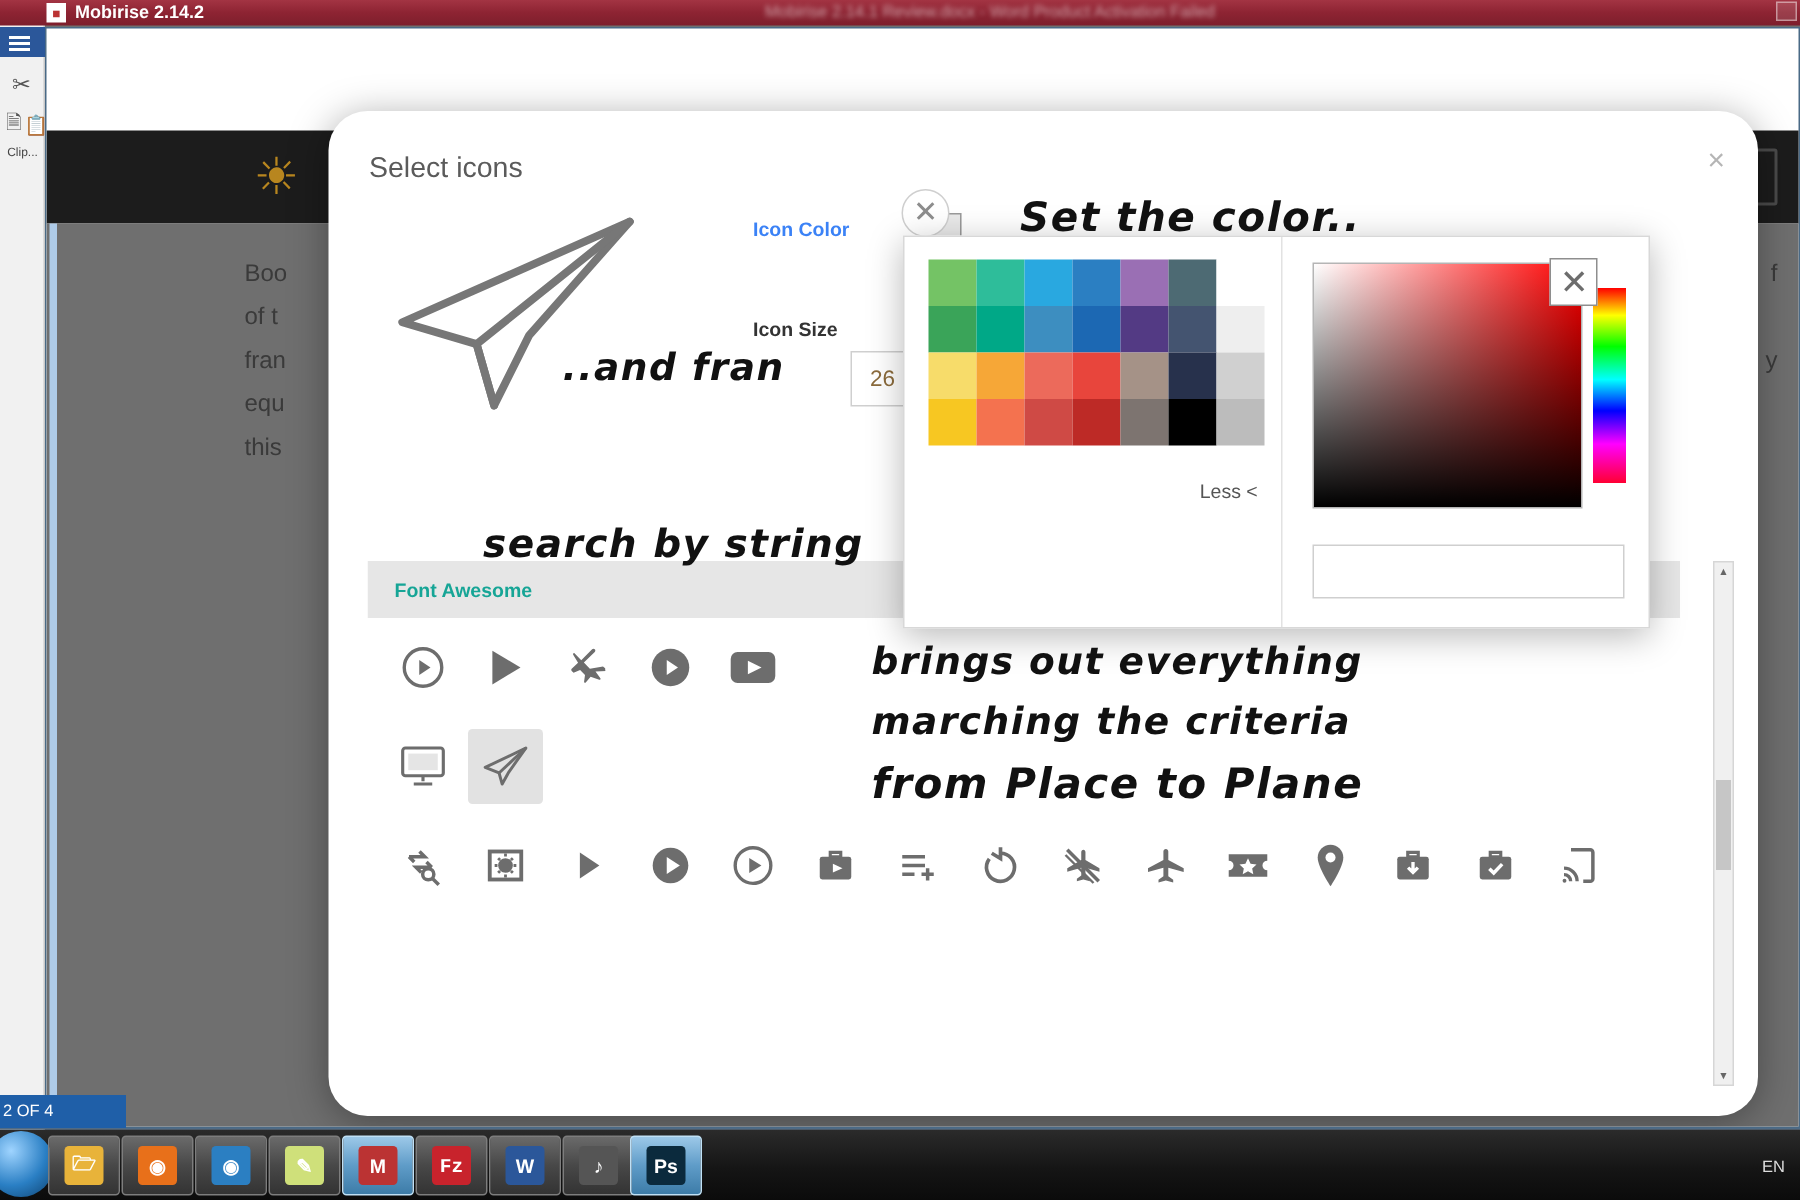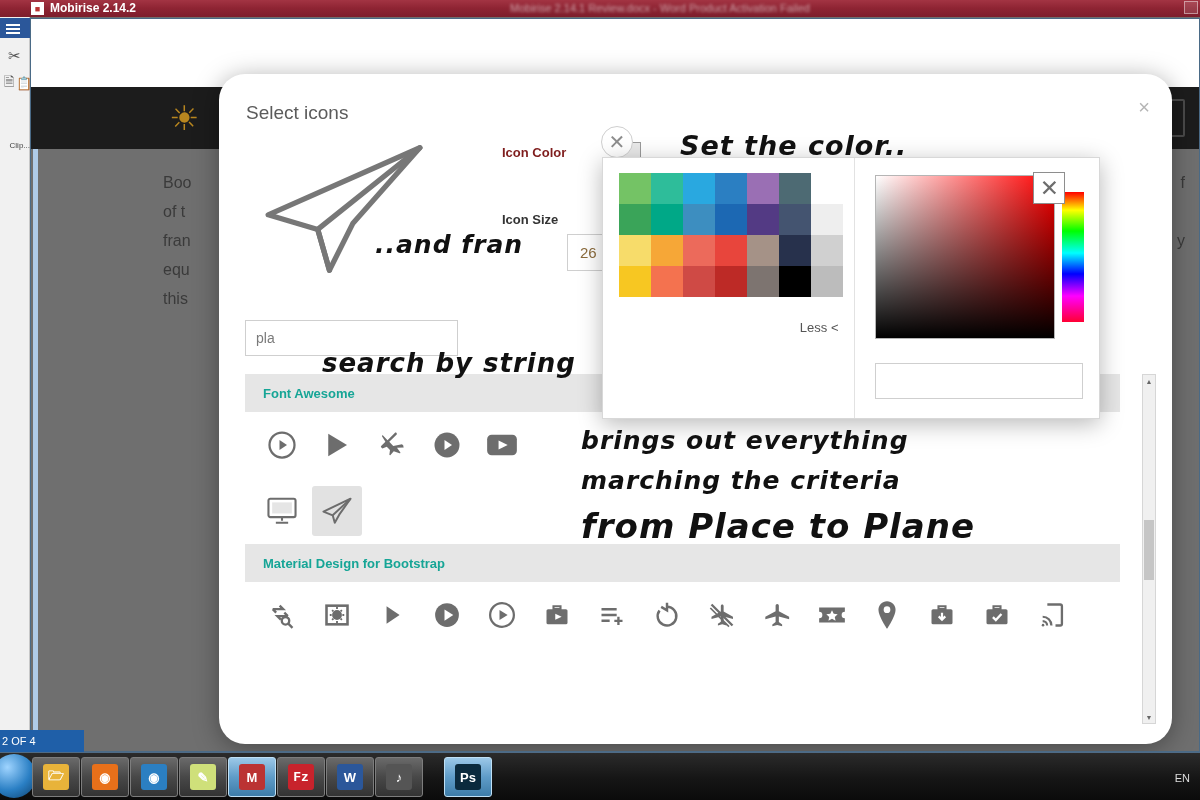--- a/index.html
+++ b/index.html
@@ -52,21 +52,21 @@
   #office-save { position:absolute; left:4px; top:1px; width:16px; height:14px;
     background:#7a3d9c; }
   #office-save:after{content:""; position:absolute; left:4px; top:2px; width:8px; height:5px; background:#fff;}
   #office-bluebar { position:absolute; left:0; top:18px; width:30px; height:20px; background:#2b579a; }
   #office-bluebar:after{content:""; position:absolute; left:6px; top:6px; width:14px; height:2px; background:#fff;
     box-shadow:0 4px 0 #fff, 0 8px 0 #fff;}
   #office-cut { position:absolute; left:8px; top:47px; font-size:15px; color:#555; }
   #office-copy1 { position:absolute; left:4px; top:72px; font-size:13px; color:#555; }
   #office-copy2 { position:absolute; left:16px; top:76px; font-size:13px; color:#555; }
   #office-clip-label { position:absolute; left:0; top:97px; width:30px;
-    font-size:8px; color:#444; text-align:right; white-space:nowrap; overflow:hidden;margin-top:44px;}
+    font-size:8px; color:#444; text-align:center; white-space:nowrap; overflow:hidden;}
 
   
   #mobirise-window {
     position: absolute; left: 30px; top: 18px; width: 1170px; height: 734px;
     background: #ffffff;
     border: 1px solid #4a6a86;
     box-shadow: 0 0 0 1px rgba(255,255,255,.6) inset;
     overflow: hidden;
   }
   #mobirise-toolbar {
@@ -152,21 +152,21 @@
   }
 
   
   #icon-preview {
     position: absolute; left: 35px; top: 65px; width: 180px; height: 140px;
   }
 
   
   #icon-color-label {
     position: absolute; left: 283px; top: 71px;
-    font-size: 13px; font-weight: bold; color: #7f1d1d;
+    font-size: 13px; font-weight: bold; color: #3b82f6;
   }
   #icon-color-swatch {
     position: absolute; left: 400px; top: 68px; width: 22px; height: 22px;
     border: 1px solid #9a9a9a; background: #e9e9e9;
     cursor: pointer;
   }
   #icon-size-label {
     position: absolute; left: 283px; top: 138px;
     font-size: 13px; font-weight: bold; color: #333;
   }
@@ -308,21 +308,21 @@
     font-style: italic;
     color: #111;
     white-space: nowrap;
     letter-spacing: 1px;
   }
   #ann-setcolor { left: 680px; top: 130px; font-size: 27px; }
   #ann-size     { left: 375px; top: 230px; font-size: 25px; }
   #ann-search   { left: 322px; top: 348px; font-size: 26px; }
   #ann-l1       { left: 581px; top: 426px; font-size: 25px; }
   #ann-l2       { left: 581px; top: 466px; font-size: 25px; }
-  #ann-l3       { left: 581px; top: 506px; font-size: 34px; text-align: center; }
+  #ann-l3       { left: 581px; top: 506px; font-size: 28px; text-align: center; }
 
   
   #taskbar {
     position: absolute; left: 0; bottom: 0; width: 1200px; height: 48px;
     background: linear-gradient(180deg,#2b2b2b 0%, #151515 55%, #0b0b0b 100%);
     border-top: 1px solid #4f6b86;
   }
   #start-orb {
     position: absolute; left: -8px; bottom: 2px; width: 44px; height: 44px;
     border-radius: 50%;
@@ -411,21 +411,20 @@
       </svg>
     </div>
 
     <div id="icon-color-label">Icon Color</div>
     <div id="icon-color-swatch"></div>
 
     <div id="icon-size-label">Icon Size</div>
     <div id="icon-size-check"></div>
     <input id="icon-size-input" type="text" value="26" style="">
 
-    <input id="icon-search" type="text" value="pla" style="">
 
     <div id="results">
 
       <div class="group-head">
         <span>Font Awesome</span>
       </div>
       <div class="icon-row">
         <div class="icon-cell">
           <svg width="30" height="30" viewBox="0 0 24 24" fill="none" stroke="#6d6d6d" stroke-width="1.8">
             <circle cx="12" cy="12" r="10"></circle>
@@ -465,23 +464,20 @@
           </svg>
         </div>
         <div class="icon-cell selected">
           <svg width="32" height="30" viewBox="0 0 26 24" fill="none" stroke="#6d6d6d" stroke-width="1.6" stroke-linejoin="round">
             <path d="M24 2 L2 12.5 L9.5 15.5 L11.2 21.5 L14.8 15 Z"></path>
             <path d="M24 2 L9.5 15.5"></path>
           </svg>
         </div>
       </div>
 
-      <div class="group-head">
-        <span>Material Design for Bootstrap</span>
-      </div>
       <div class="icon-row">
 
         <div class="icon-cell">
           <svg width="28" height="28" viewBox="0 0 24 24" fill="none" stroke="#6d6d6d" stroke-width="2">
             <path d="M4 7h9l-3-3 M4 7l3 3"></path>
             <path d="M17 13H8l3 3 M17 13l-3-3"></path>
             <circle cx="15" cy="17" r="3.2"></circle>
             <path d="M17.4 19.4 L21 23"></path>
           </svg>
         </div>
@@ -676,18 +672,18 @@
       </div>
       <div class="task-btn" style="left: 277px; font-family: Liberation Mono, monospace;">
         <div class="ic" style="background: rgb(200, 35, 44);">Fz</div>
       </div>
       <div class="task-btn" style="left: 326px;">
         <div class="ic" style="background: rgb(43, 87, 154);">W</div>
       </div>
       <div class="task-btn" style="left: 375px;">
         <div class="ic" style="background: rgb(85, 85, 85);">♪</div>
       </div>
-      <div class="task-btn active" style="left: 444px;">
+      <div class="task-btn active" style="left: 420px;">
         <div class="ic" style="background: rgb(11, 42, 61);">Ps</div>
       </div>
     </div>
   <div id="lang-indicator">EN</div>
 </div>
 
 </body></html>

